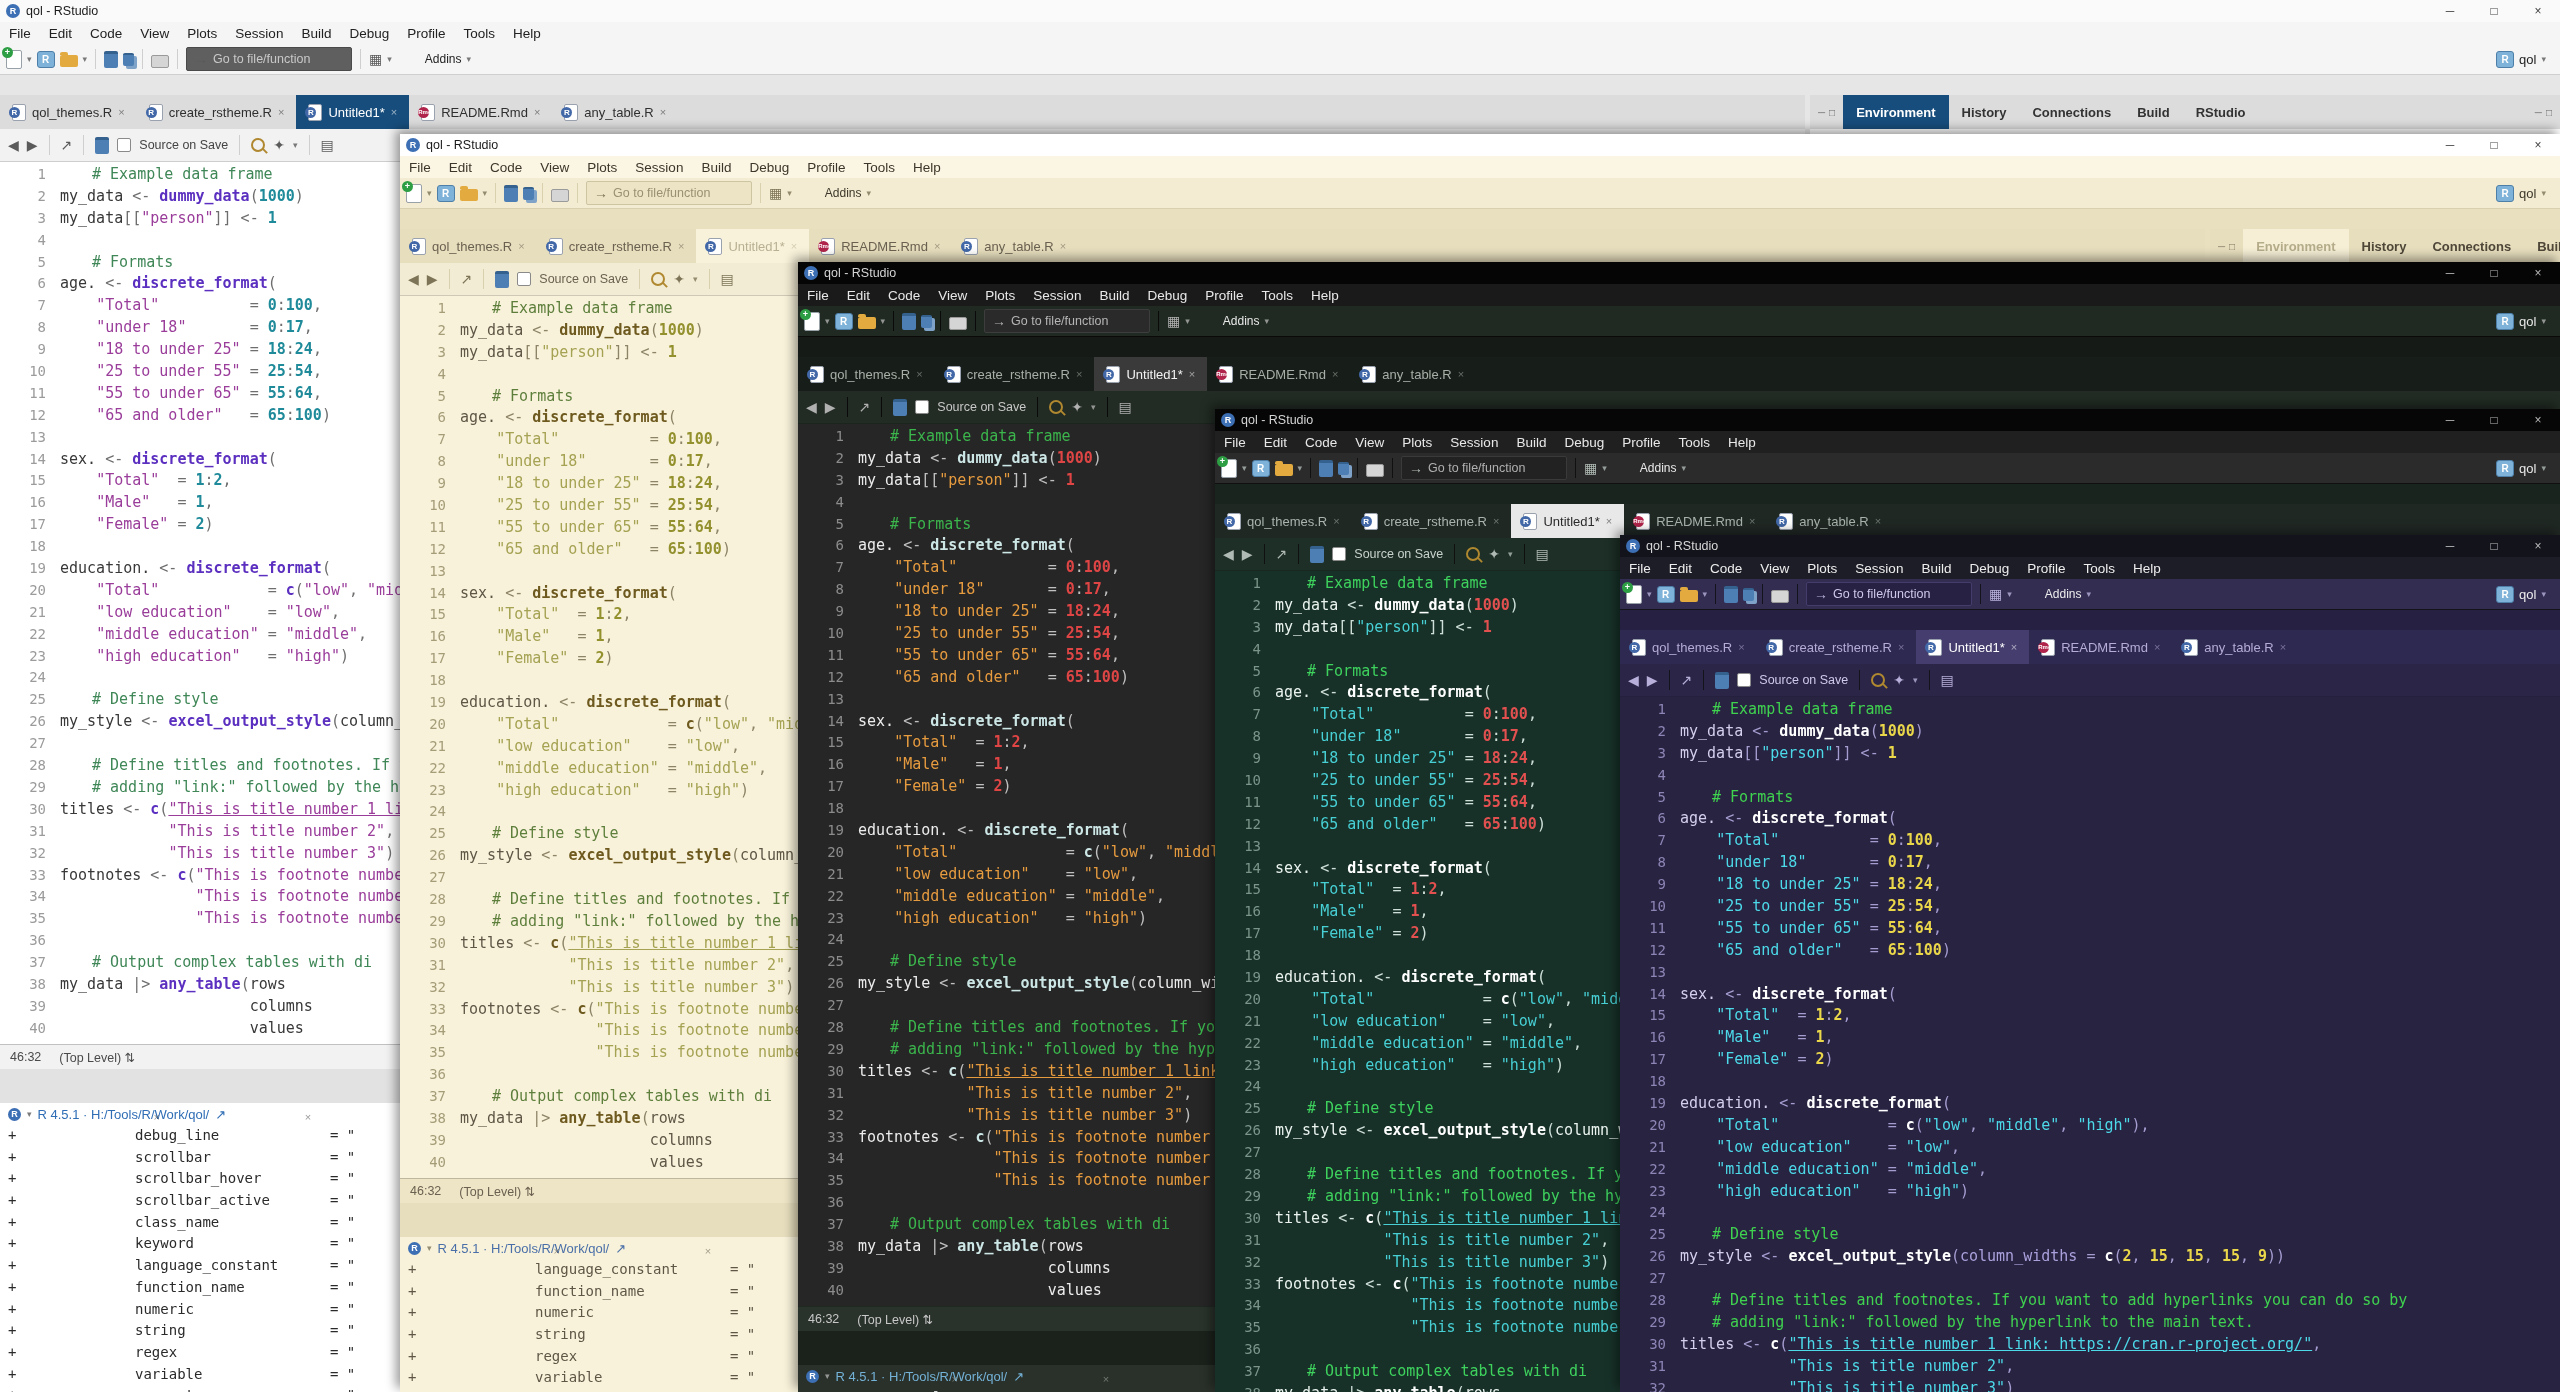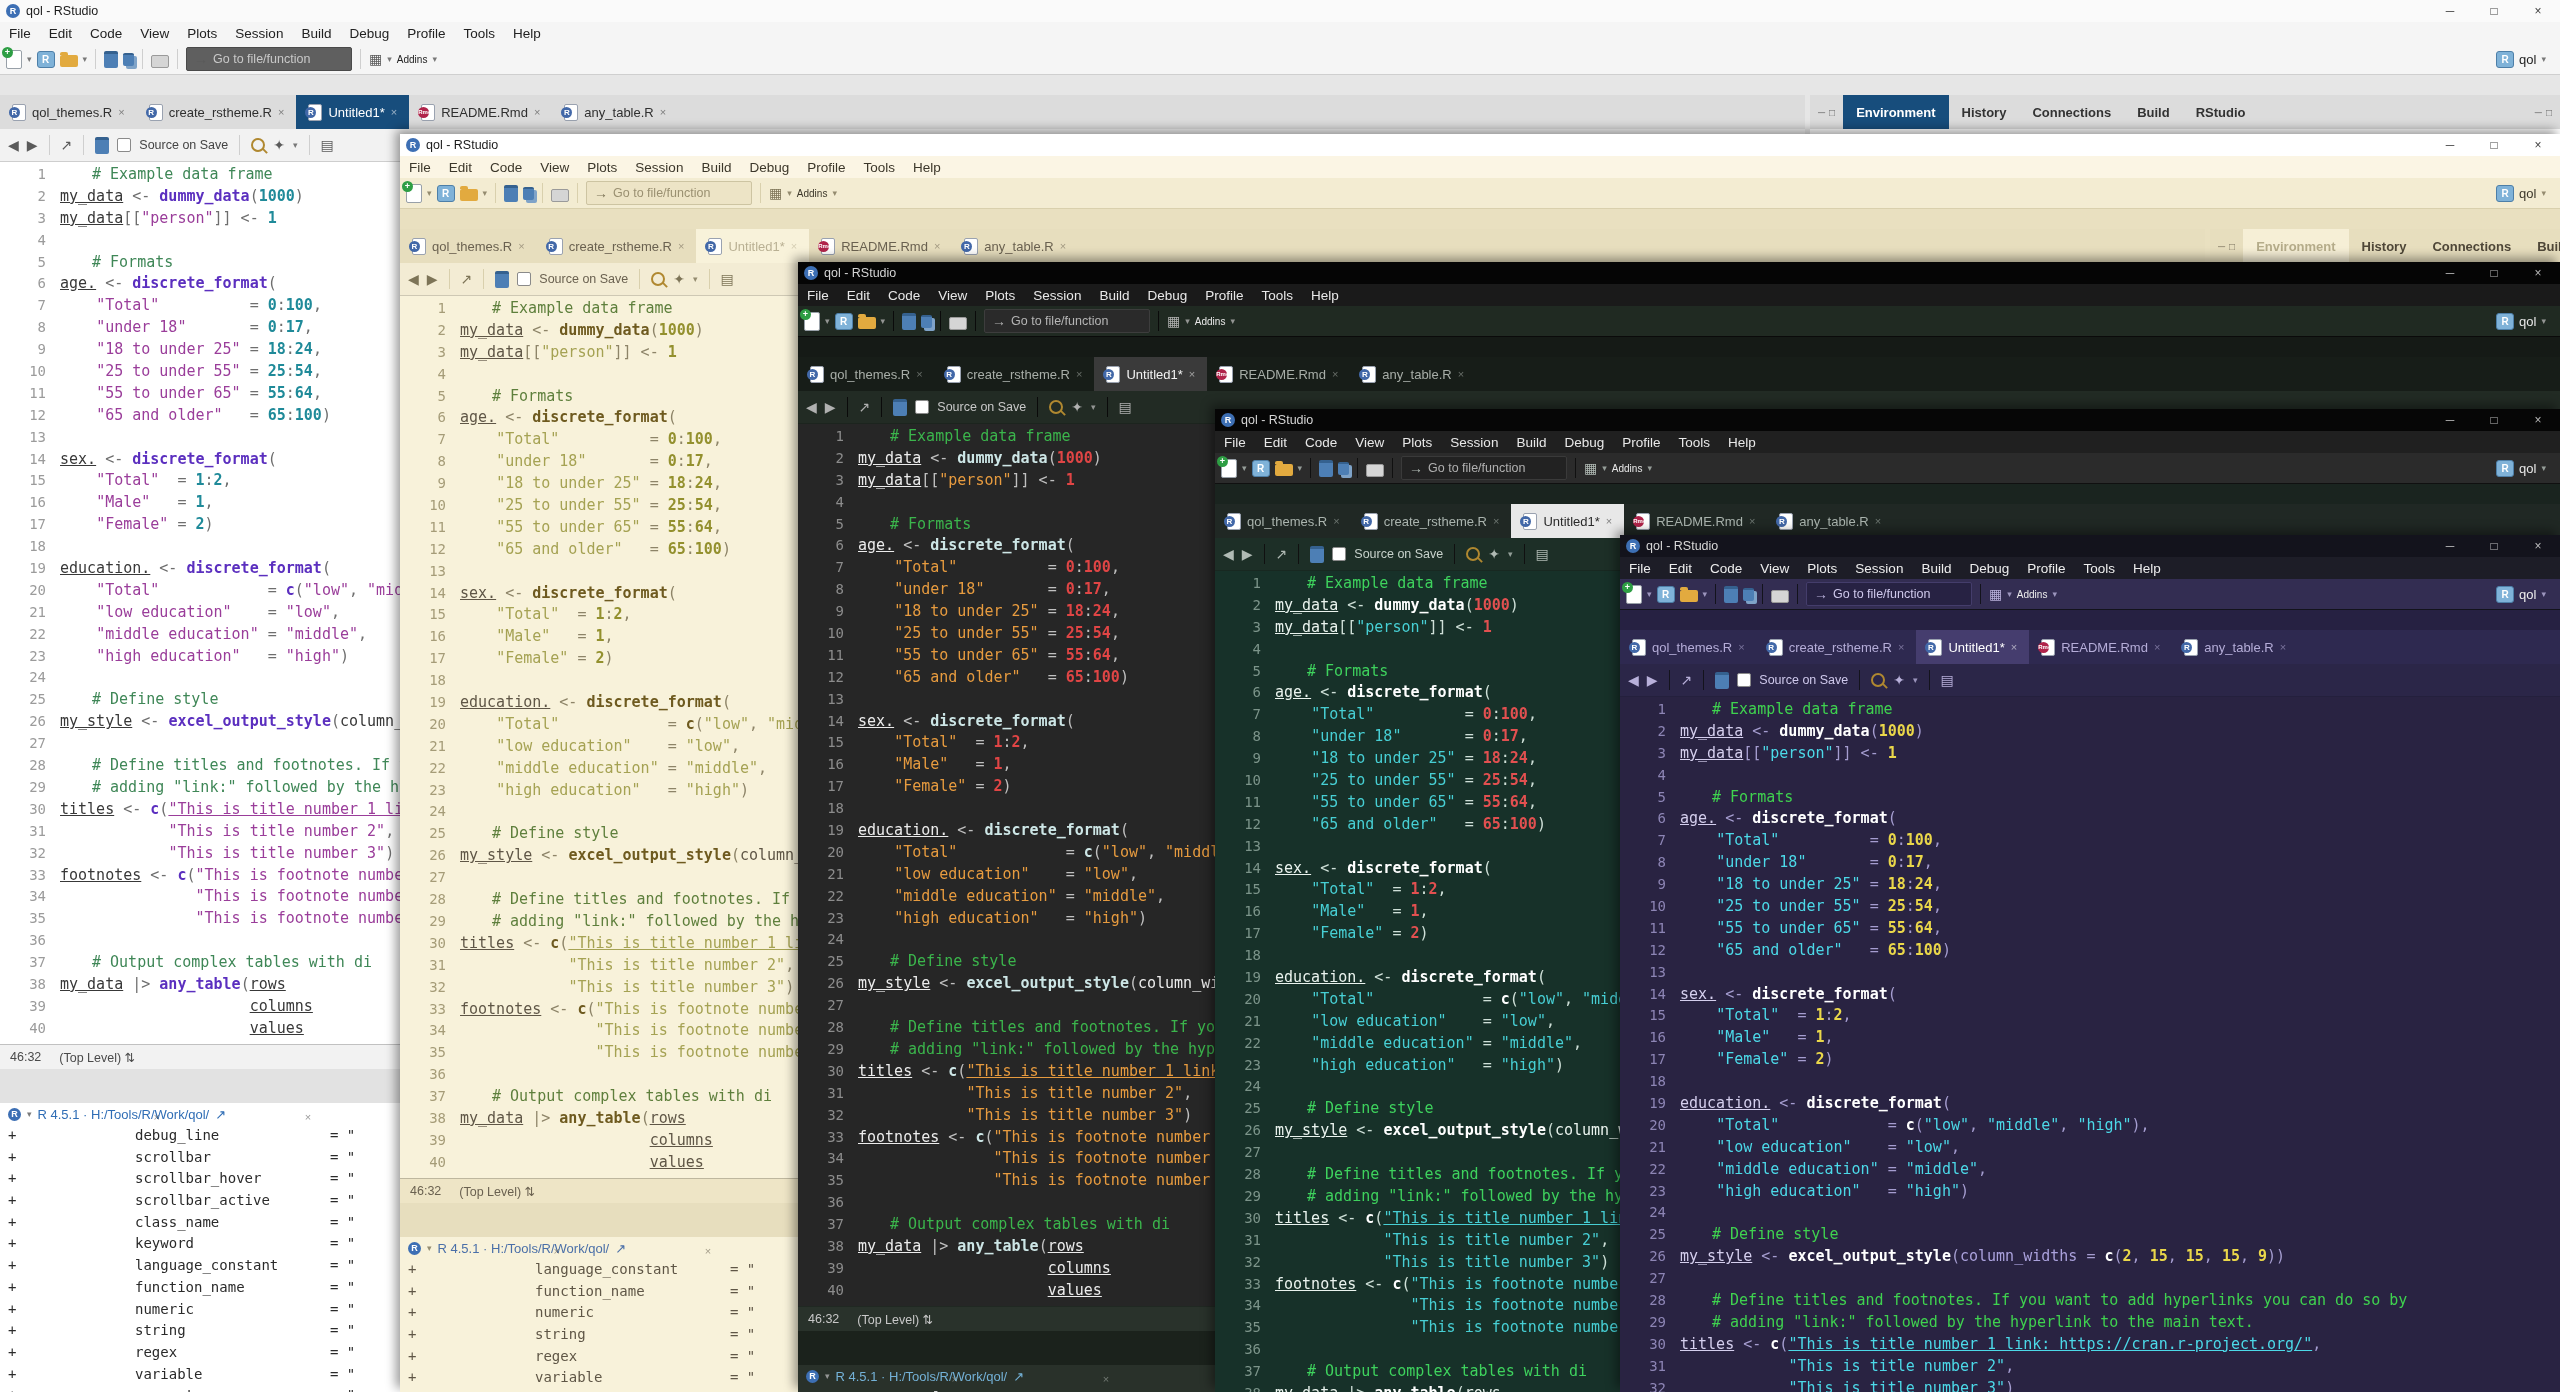--- a/index.html
+++ b/index.html
@@ -37,21 +37,21 @@
   .i-save2{width:11px;height:11px;background:#4d7fb5;border-radius:2px;border-top:2px solid #35618f;
            box-shadow:3px 3px 0 0 #7fa3c8;}
   .i-print{width:16px;height:11px;background:#d5d5d5;border:1px solid #9a9a9a;border-radius:2px;margin-top:4px;}
   .i-mag{width:10px;height:10px;border:2px solid #b08830;border-radius:50%;position:relative;}
   .i-mag:after{content:"";position:absolute;width:6px;height:2px;background:#b08830;right:-5px;bottom:-2px;
                transform:rotate(45deg);}
   .glyph{font-size:14px;line-height:1;color:var(--icofg);}
   .searchbox{height:22px;width:150px;background:var(--search);border:1px solid var(--searchbr);
              border-radius:2px;display:flex;align-items:center;gap:5px;padding:0 7px;font-size:12.5px;
              color:var(--searchfg);}
-  .tb-label{font-size:10px;color:var(--mbfg);}
+  .tb-label{font-size:12px;color:var(--mbfg);margin-left:28px;}
   .projsel{margin-left:auto;display:flex;align-items:center;gap:5px;font-size:13px;color:var(--mbfg);padding-right:8px;}
   
   .mainarea{position:absolute;left:0;right:0;top:75px;bottom:0;background:var(--chrome);}
   .pane{position:absolute;top:20px;bottom:0;display:flex;flex-direction:column;overflow:hidden;}
   
   .tabbar{height:34px;background:var(--tabbar);display:flex;align-items:stretch;flex:0 0 auto;overflow:hidden;}
   .ftab{display:flex;align-items:center;gap:6px;padding:0 12px;font-size:13px;color:var(--tabfg);white-space:nowrap;}
   .ftab.active{background:var(--tabab);color:var(--tabaf);}
   .ftab .x{font-size:11px;opacity:.55;}
   .ficon{width:12px;height:15px;background:#fff;border:1px solid #9aa2b0;border-radius:2px;position:relative;flex:0 0 auto;}
@@ -59,21 +59,21 @@
            color:#fff;font-style:normal;font-size:8px;line-height:11px;text-align:center;font-weight:bold;}
   .ficon.rmd i{background:#b0234a;font-size:6px;}
   
   .srcrow{height:32px;background:var(--src);display:flex;align-items:center;gap:8px;padding:0 8px;
           font-size:12.5px;color:var(--srcfg);flex:0 0 auto;border-bottom:1px solid rgba(0,0,0,.15);}
   .chk{width:12px;height:12px;background:#fff;border:1px solid #8a8a8a;border-radius:2px;}
   
   .code{background:var(--ed);overflow:hidden;flex:0 0 auto;height:880px;padding-top:2px;}
   .cl{display:flex;height:21.9px;line-height:21.9px;font-family:"DejaVu Sans Mono",monospace;font-size:15px;white-space:pre;}
   .ln{width:46px;text-align:right;padding-right:14px;flex:0 0 auto;color:var(--gut);font-size:14px;}
-  .tok-text{color:var(--txt);text-decoration:underline;} .tok-op{color:var(--op);}
+  .tok-text{color:var(--txt);} .tok-op{color:var(--op);}
   .tok-comment{color:var(--com);margin-left:32px;} .tok-string{color:var(--str);}
   .tok-number{color:var(--num);font-weight:bold;}
   .tok-fn{color:var(--fn);font-weight:bold;} .tok-param{color:var(--param);}
   .tok-link{text-decoration:underline;}
   
   .statusbar{height:24px;background:var(--status);color:var(--statusfg);display:flex;align-items:center;
              gap:18px;font-size:12.5px;padding:0 10px;flex:0 0 auto;border-top:1px solid rgba(0,0,0,.2);}
   
   .constabs{height:34px;background:var(--ctabs);display:flex;align-items:stretch;flex:0 0 auto;}
   .ctab{display:flex;align-items:center;gap:7px;padding:0 14px;font-size:13px;font-weight:bold;color:var(--ctabfg);margin-top:48px;}

